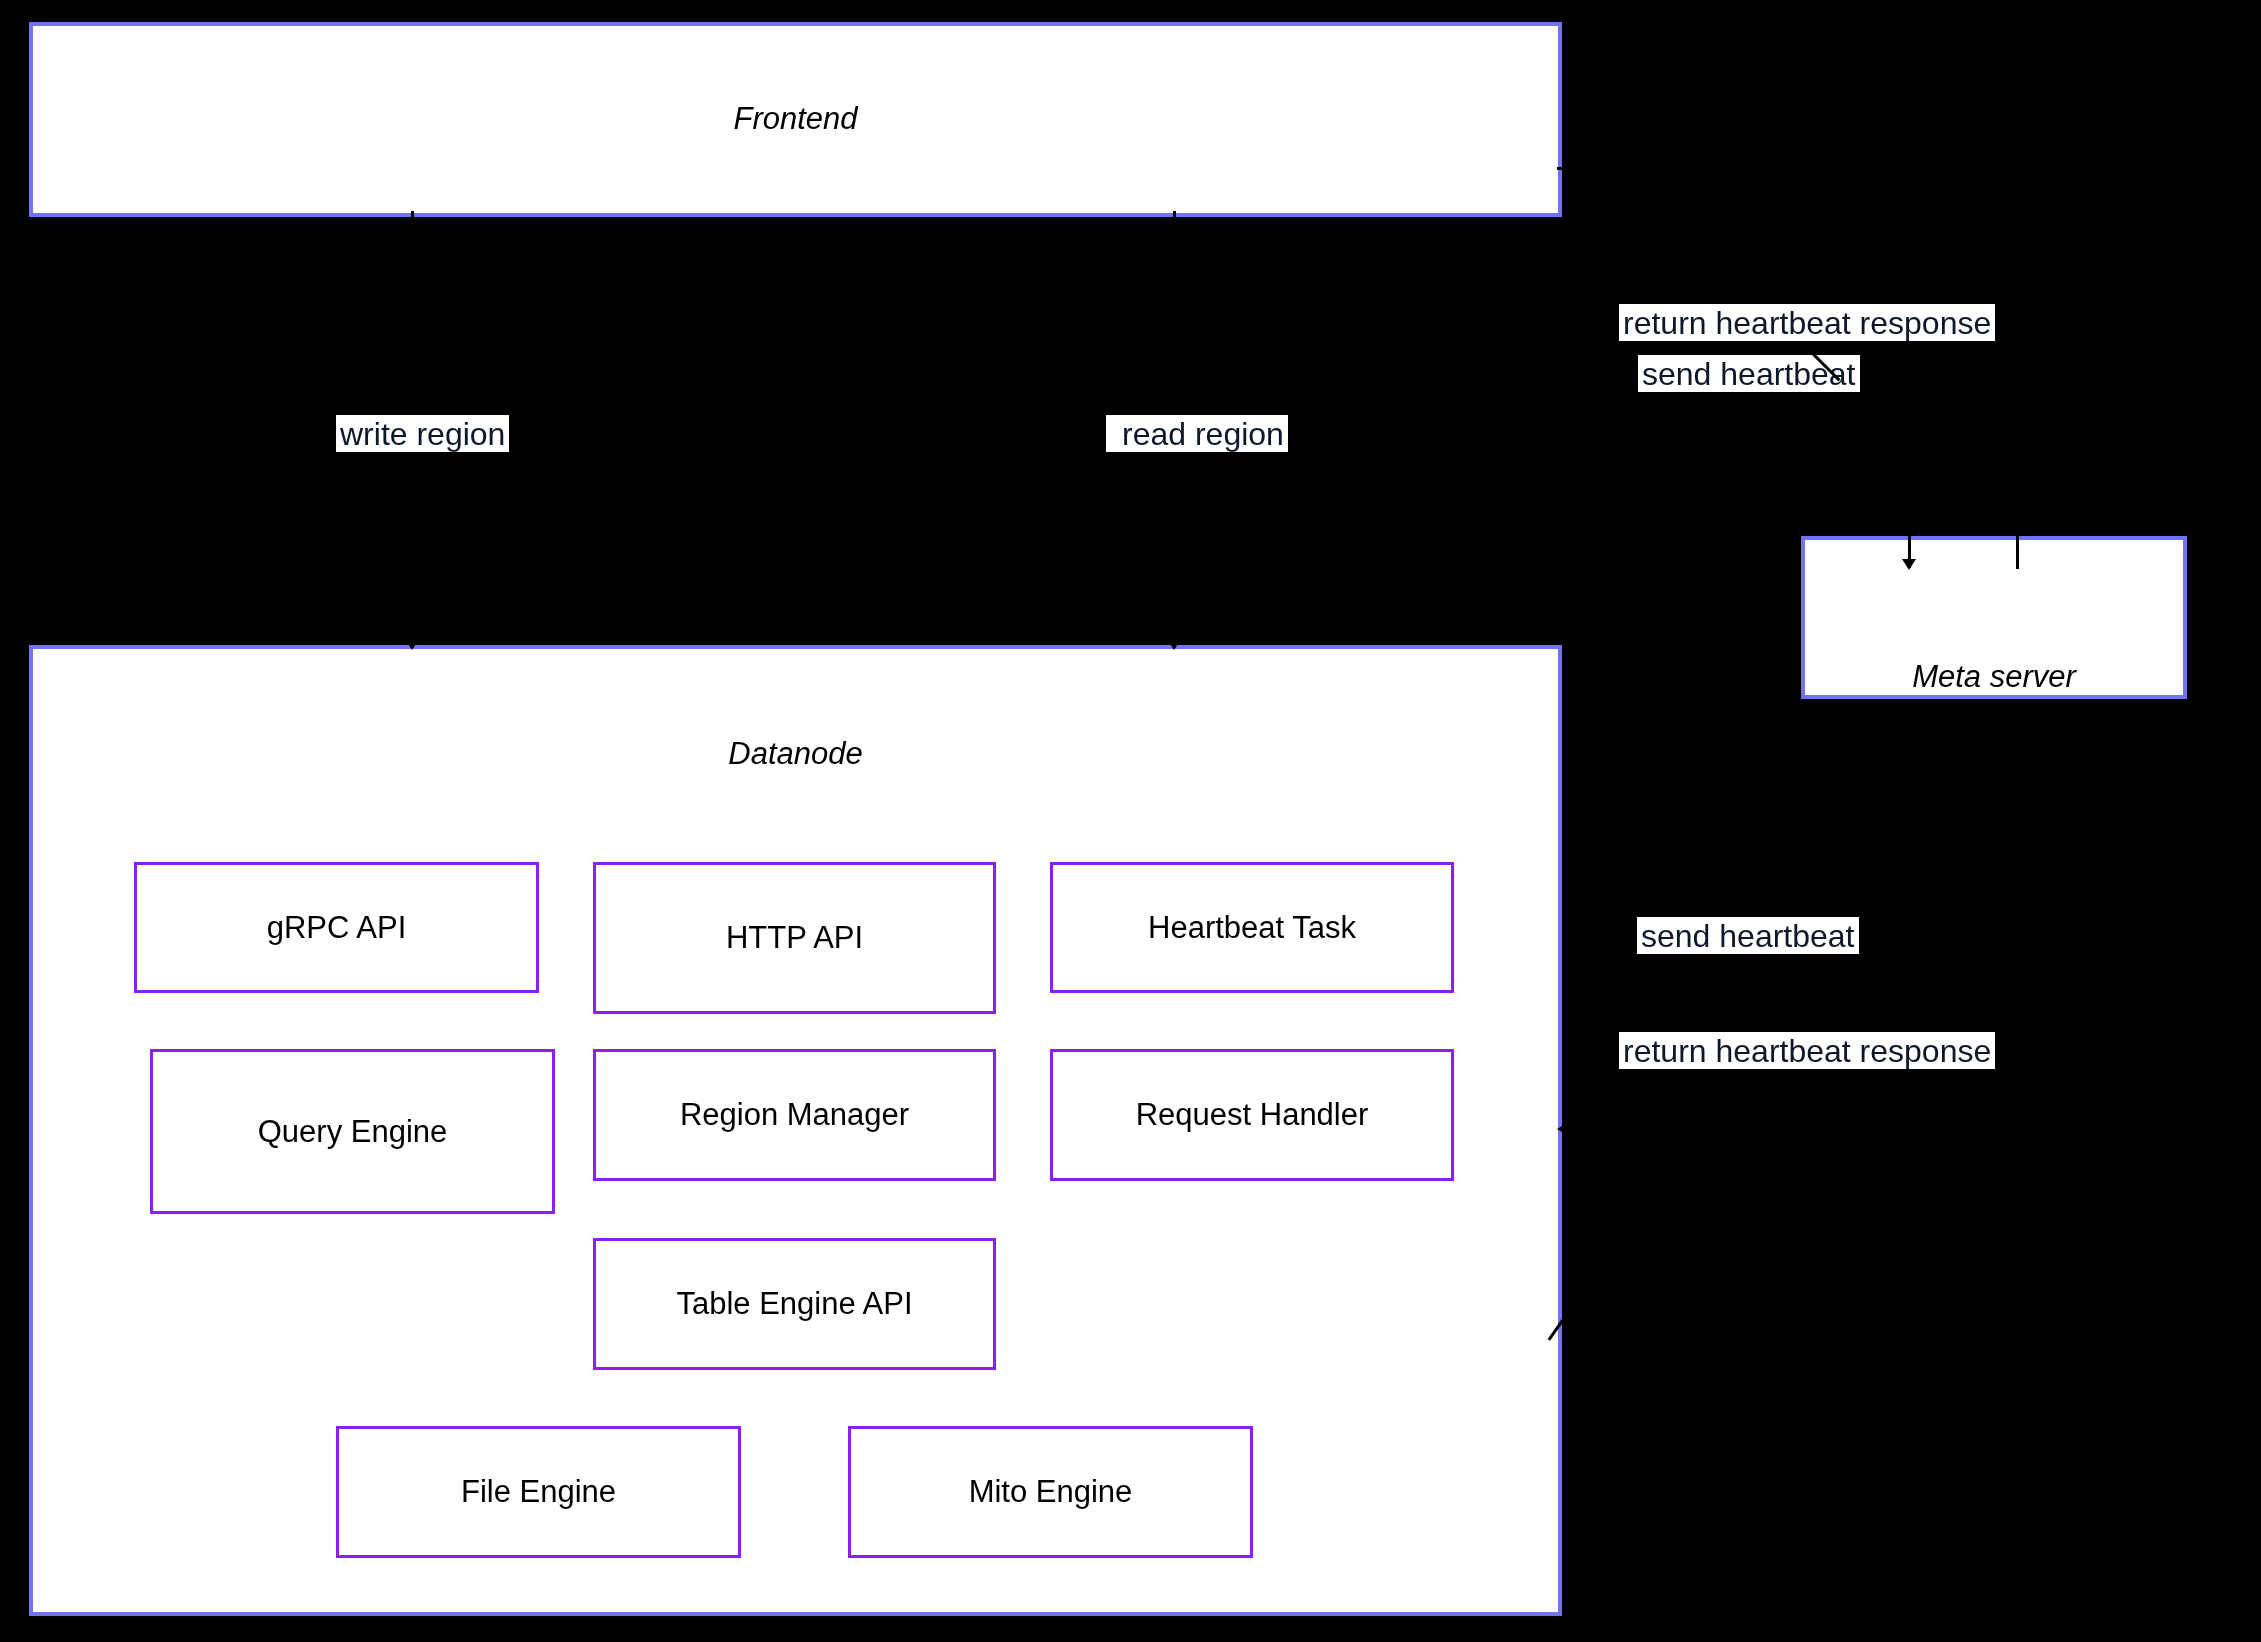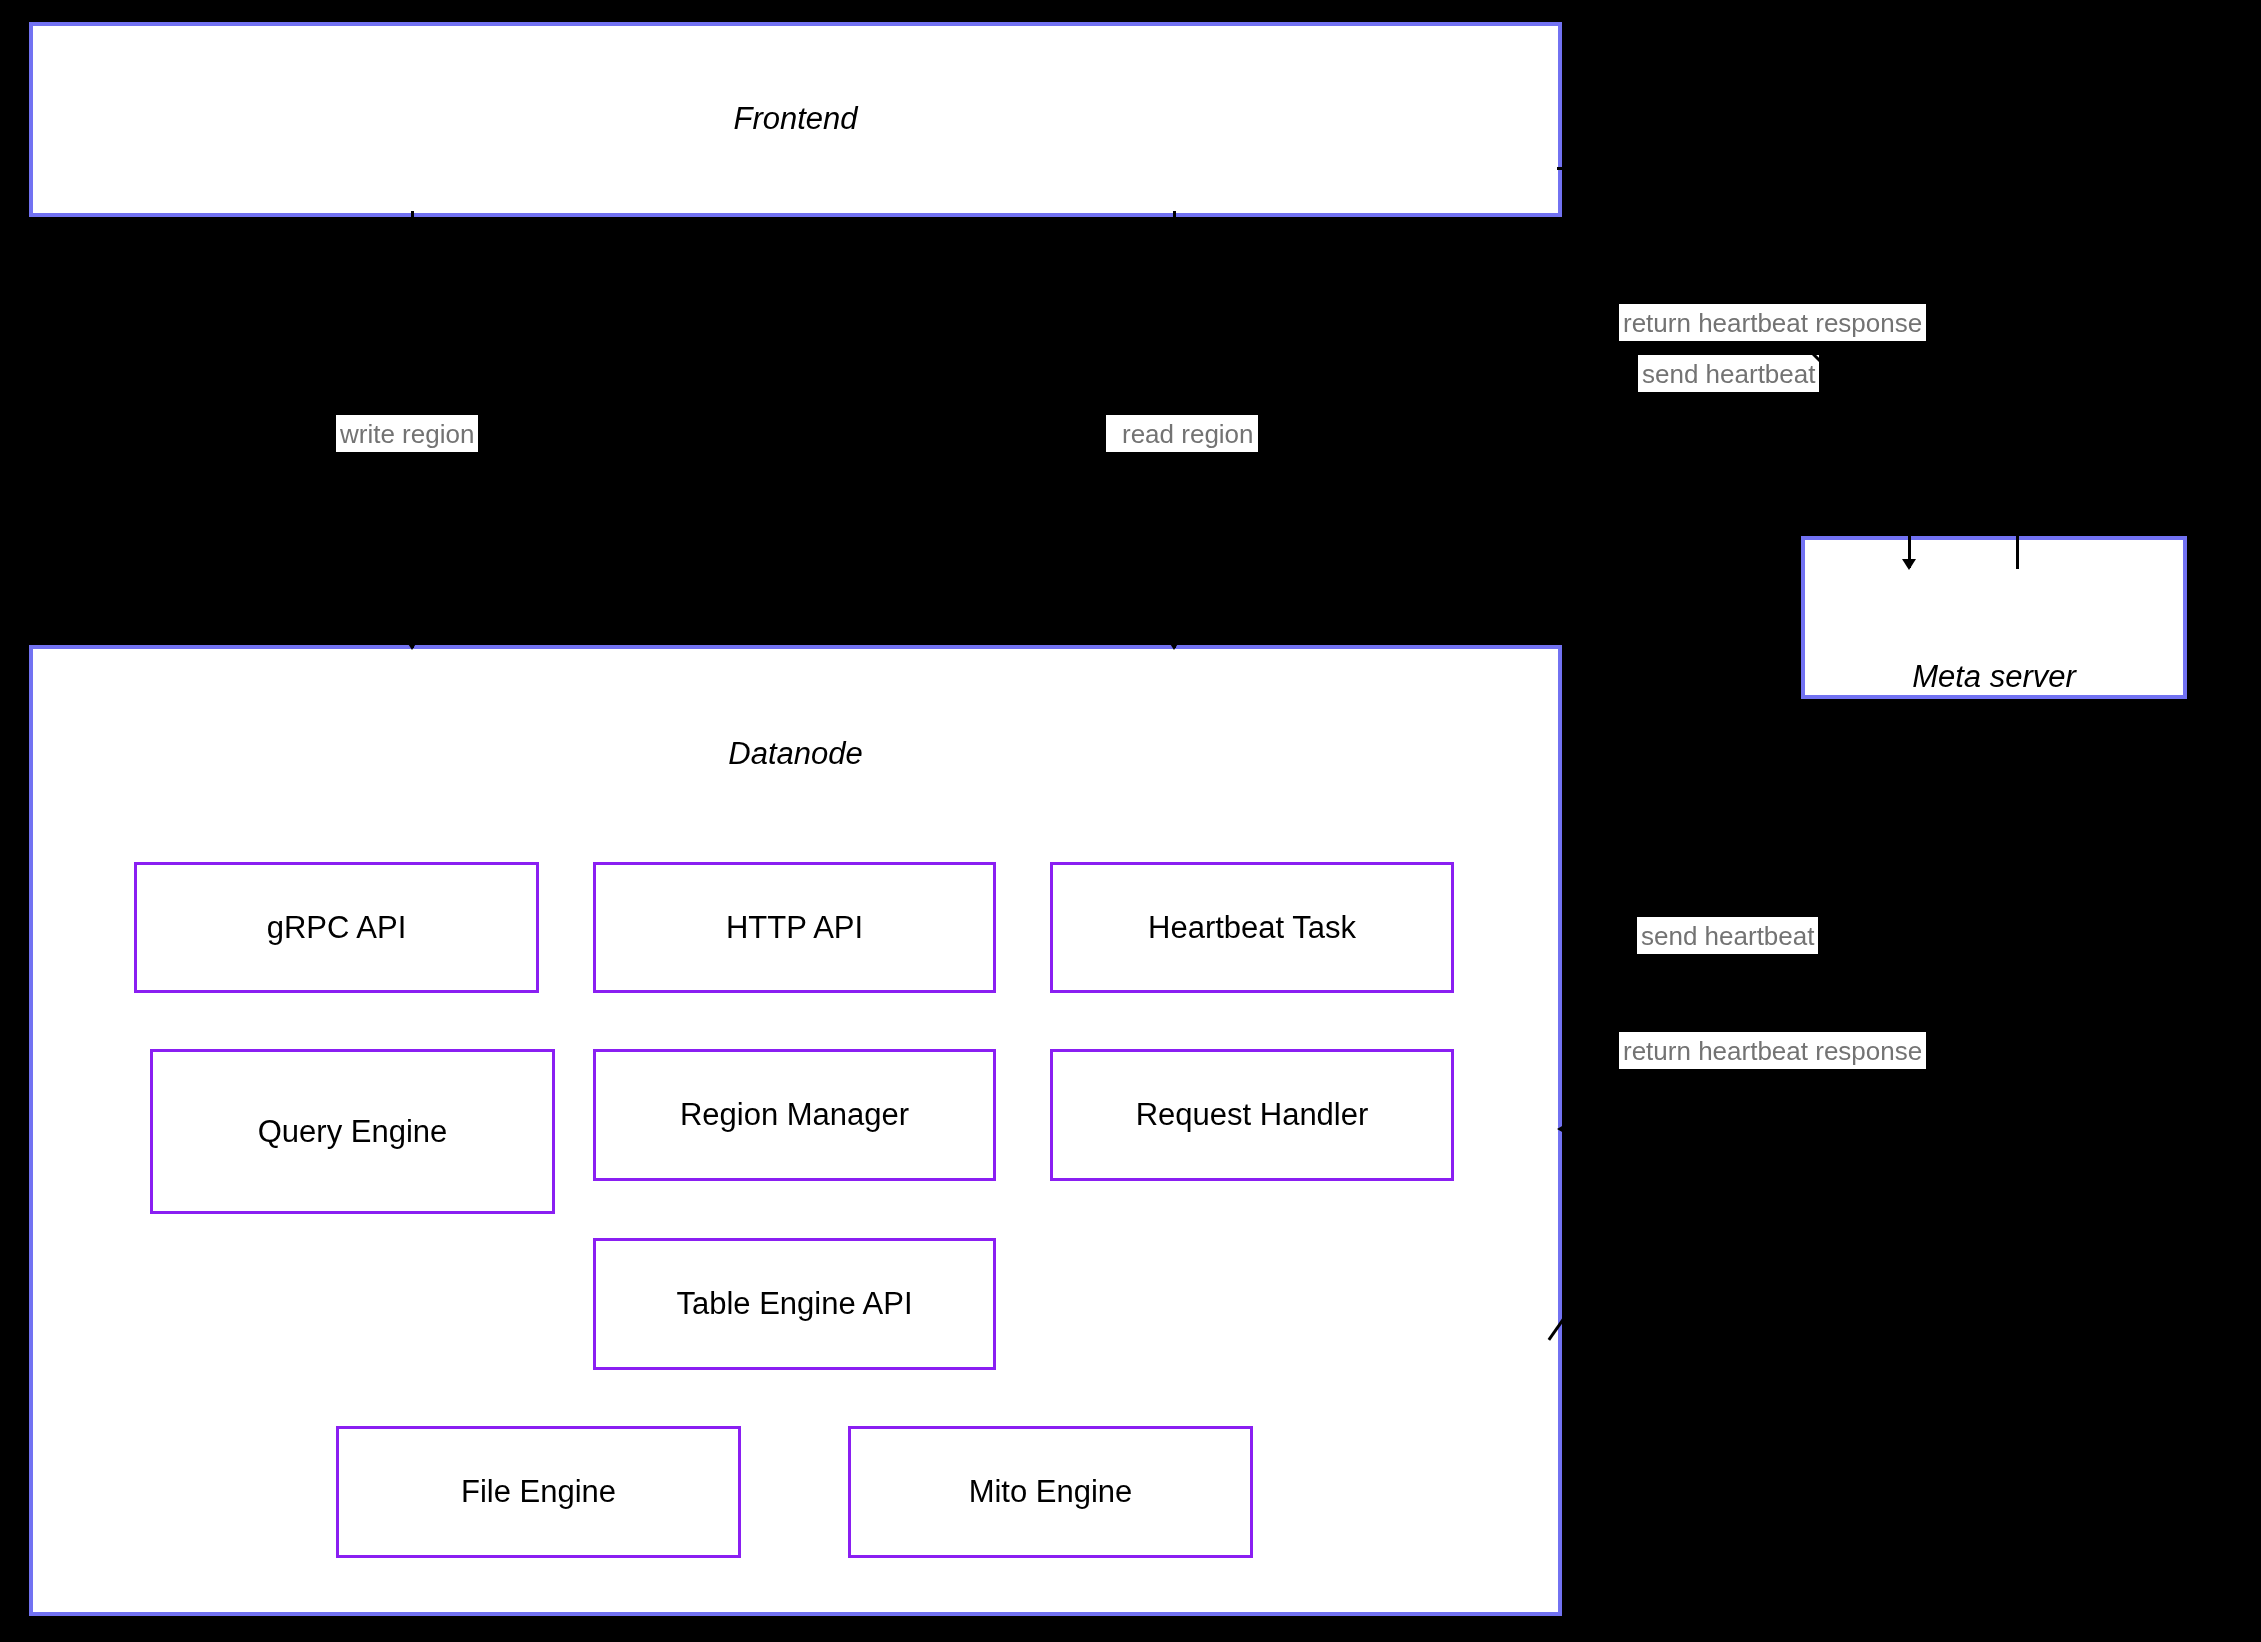--- a/index.html
+++ b/index.html
@@ -41,22 +41,22 @@
     right: 0;
     top: 75px;
     text-align: center;
     font-size: 31px;
     color: #000000;
     margin-top: 12px;
   }
   .edge-label {
     position: absolute;
     background: #ffffff;
-    color: #737373;
-    font-size: 26px;
+    color: #0f172a;
+    font-size: 32px;
     line-height: 36px;
     padding: 0.7px 4px;
     white-space: nowrap;
     z-index: 4;
   }
   .edge {
     position: absolute;
     background: #000000;
     z-index: 3;
   }
@@ -110,21 +110,21 @@
     <span class="subgraph-label">Datanode</span>
   </div>
 
   <div class="node outer" style="left:1801px; top:536px; width:386px; height:163px;align-items:flex-end;">
     <span>Meta server</span>
   </div>
 
   <div class="node component" style="left:134px; top:835px; width:405px; height:131px;">
     <span>gRPC API</span>
   </div>
-  <div class="node component" style="left:593px; top:835px; width:403px; height:131px;">
+  <div class="node component" style="left:593px; top:835px; width:403px; height:152px;">
     <span>HTTP API</span>
   </div>
   <div class="node component" style="left:1050px; top:835px; width:404px; height:131px;">
     <span>Heartbeat Task</span>
   </div>
 
   <div class="node component" style="left:150px; top:1022px; width:405px; height:165px;">
     <span>Query Engine</span>
   </div>
   <div class="node component" style="left:593px; top:1022px; width:403px; height:132px;">

